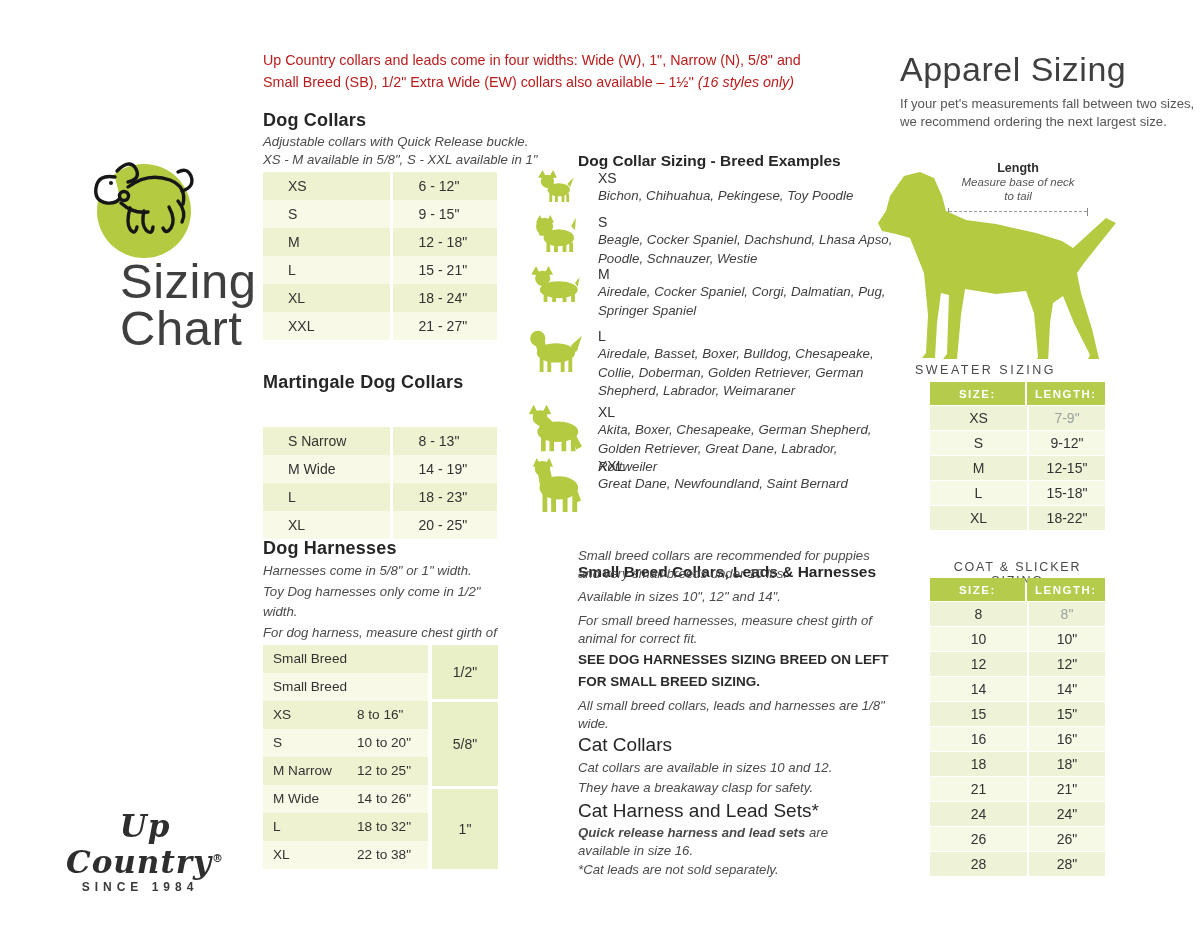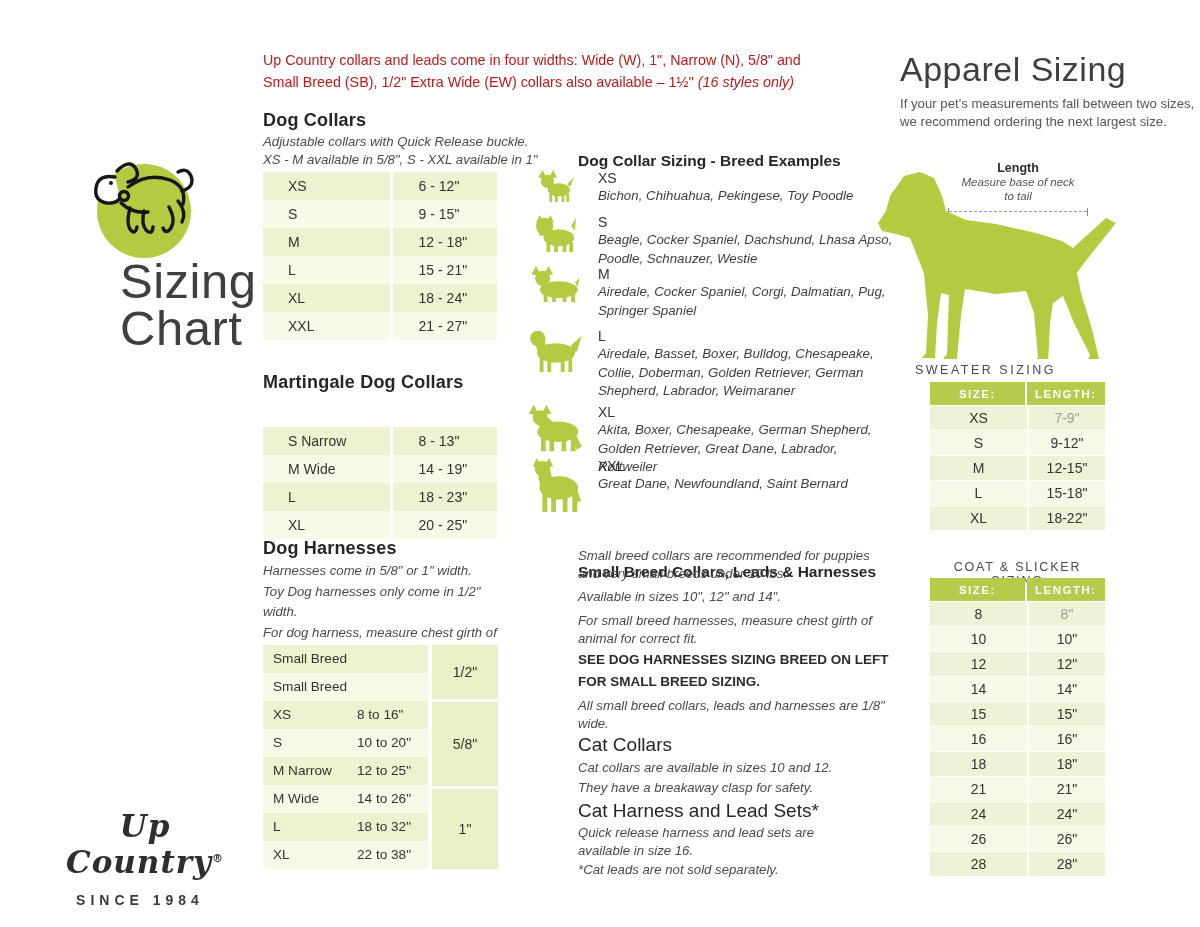--- a/index.html
+++ b/index.html
@@ -63,24 +63,24 @@
   .measure-label{font-size:12.5px;font-weight:bold;color:#2d2d2d;}
   .measure-note{font-style:italic;font-size:11.5px;color:#555;line-height:14px;}
   .measure-line{height:8px;border-left:1px solid #888;border-right:1px solid #888;position:relative;margin:5px 10px 0 10px;}
   .measure-line:before{content:"";position:absolute;left:0;right:0;top:3px;border-top:1px dashed #999;}
 
   
   .logo-circle{width:94px;height:94px;border-radius:50%;background:#b3ca41;}
   .sizing-title{font-size:49px;line-height:47px;margin-left:36px;}
   .script-logo{font-family:"DejaVu Serif","Liberation Serif",serif;font-style:italic;font-weight:bold;font-size:31px;color:#2e2e2e;letter-spacing:1px;}
   .script-logo sup{font-size:11px;}
-  .logo-tagline{font-size:14px;font-weight:bold;letter-spacing:5px;color:#3a3a3a;margin-top:12px;text-align:center;width:190px;}
+  .logo-tagline{font-size:12px;font-weight:bold;letter-spacing:5px;color:#3a3a3a;margin-top:0;text-align:center;width:190px;}
 
   .callout{font-size:13.5px;font-weight:bold;color:#2b2b2b;line-height:22px;}
-  .bold-it{font-weight:normal;font-style:italic;}
+  .bold-it{font-weight:bold;font-style:italic;}
 </style>
 </head>
 <body>
 
 <div id="canvas">
 
   <div class="abs logo-circle" style="left:97px;top:164px;"></div>
   <svg class="abs" style="left:84px;top:150px;" width="122" height="112" viewBox="0 0 122 112">
     <g fill="none" stroke="#161616" stroke-width="3.4" stroke-linecap="round">
       <path d="M31,27 q-17,-3 -19,11 q-2,13 11,15 q9,1 13,-5" fill="#ffffff"></path>

